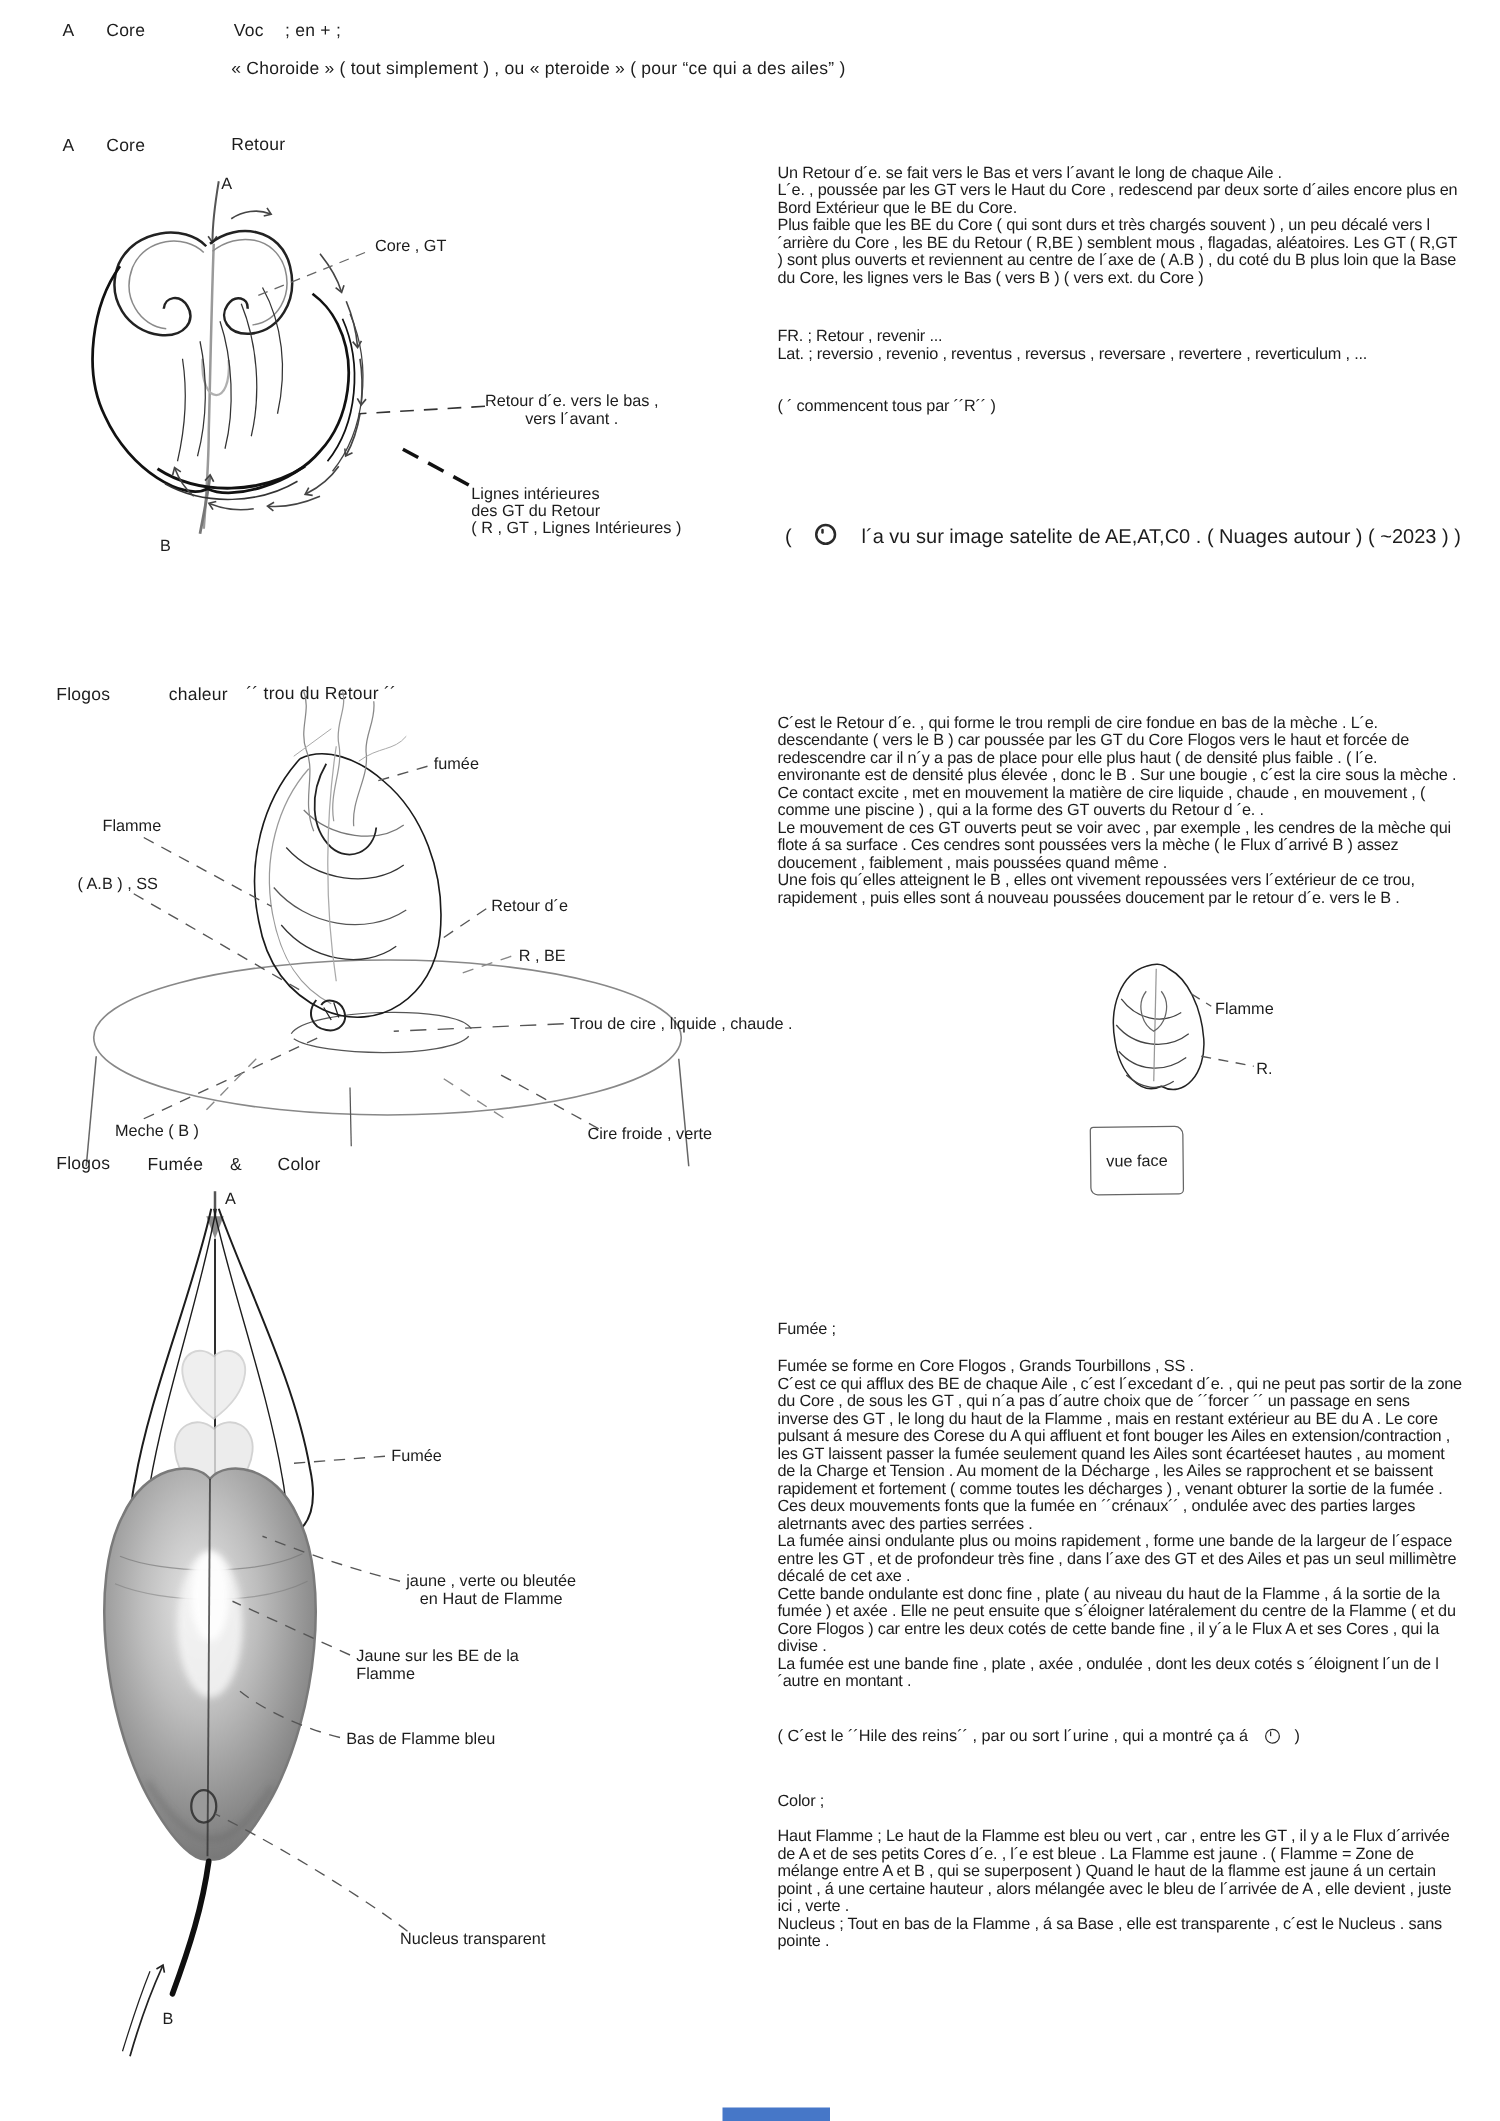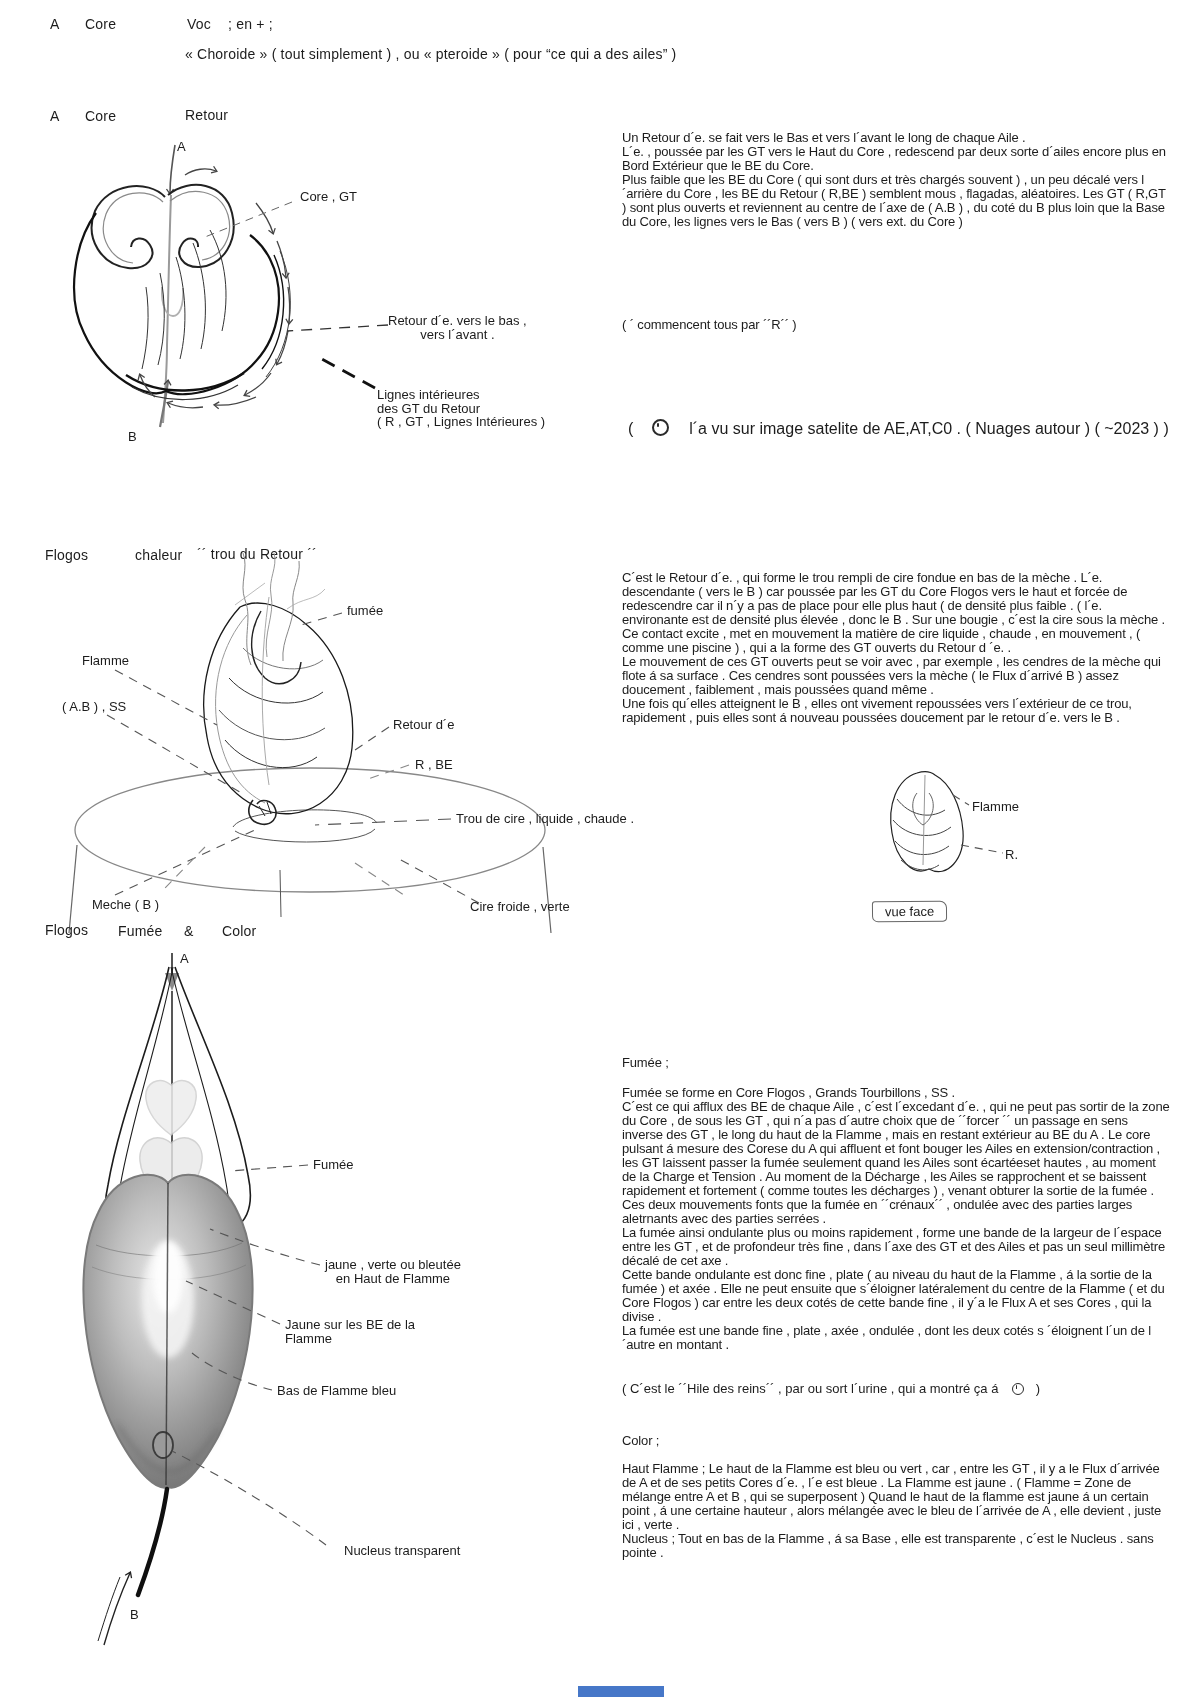--- a/index.html
+++ b/index.html
@@ -10,21 +10,21 @@
   .body{font-size:13px;line-height:14px;width:548px;letter-spacing:-0.15px;}
   .lbl{font-size:13px;line-height:13.5px;}
   .ctr{text-align:center;}
   .icon-circle{display:inline-block;width:13px;height:13px;border:2px solid #2a2a2a;
      border-radius:50%;position:relative;vertical-align:-2px;}
   .icon-circle::after{content:"";position:absolute;left:3.5px;top:1.5px;width:1.6px;height:4.5px;
      background:#2a2a2a;border-radius:1px;}
   .icon-circle.sm{width:10px;height:10px;border-width:1.6px;}
   .icon-circle.sm::after{left:2.8px;top:1px;width:1.4px;height:3.6px;}
   .vue-box{position:absolute;border:1.3px solid #666;border-radius:3px 7px 4px 6px;
-     padding:2px 12px;font-size:13px;transform:rotate(-.6deg);}
+     padding:19px 12px;font-size:13px;transform:rotate(-.6deg);}
   svg{position:absolute;overflow:visible;}
   .inline-row{position:absolute;font-size:16px;white-space:nowrap;}
 </style>
 </head>
 <body>
 
 <div class="page">
 
   <div class="t hdr" style="left:50px;top:16px">A</div>
   <div class="t hdr" style="left:85px;top:16px">Core</div>
@@ -93,20 +93,22 @@
   <div class="t lbl" style="left:300px;top:190px">Core , GT</div>
   <div class="t lbl ctr" style="left:388px;top:314px">Retour d´e. vers le bas ,
 vers l´avant .</div>
   <div class="t lbl" style="left:377px;top:388px">Lignes intérieures
 des GT du Retour
 ( R , GT , Lignes Intérieures )</div>
 
   <div class="t body" style="left:622px;top:131px">Un Retour d´e. se fait vers le Bas et vers l´avant le long de chaque Aile .
 L´e. , poussée par les GT vers le Haut du Core , redescend par deux sorte d´ailes encore plus en Bord Extérieur que le BE du Core.
 Plus faible que les BE du Core ( qui sont durs et très chargés souvent ) , un peu décalé vers l´arrière du Core , les BE du Retour ( R,BE ) semblent mous , flagadas, aléatoires. Les GT ( R,GT ) sont plus ouverts et reviennent au centre de l´axe de ( A.B ) , du coté du B plus loin que la Base du Core, les lignes vers le Bas ( vers B ) ( vers ext. du Core )</div>
+  <div class="t body" style="left:622px;top:262px">FR. ; Retour , revenir ...
+Lat. ; reversio , revenio , reventus , reversus , reversare , revertere , reverticulum , ...</div>
   <div class="t body" style="left:622px;top:318px">( ´ commencent tous par ´´R´´ )</div>
 
   <div class="inline-row" style="left:628px;top:419px">
     <span>(</span>
     <span class="icon-circle" style="margin:0 16px 0 14px"></span>
     <span>l´a vu sur image satelite de AE,AT,C0 . ( Nuages autour )  ( ~2023 )  )</span>
   </div>
 
   <div class="t hdr" style="left:45px;top:547px">Flogos</div>
   <div class="t hdr" style="left:135px;top:547px">chaleur</div>
@@ -249,21 +251,21 @@
   </svg>
 
   <div class="t lbl" style="left:180px;top:952px">A</div>
   <div class="t lbl" style="left:130px;top:1608px">B</div>
   <div class="t lbl" style="left:313px;top:1158px">Fumée</div>
   <div class="t lbl ctr" style="left:325px;top:1258px">jaune , verte ou bleutée
 en Haut de Flamme</div>
   <div class="t lbl" style="left:285px;top:1318px">Jaune sur les BE de la
 Flamme</div>
   <div class="t lbl" style="left:277px;top:1384px">Bas de Flamme bleu</div>
-  <div class="t lbl" style="left:344px;top:1544px">Nucleus transparent</div>
+  <div class="t lbl" style="left:320px;top:1544px">Nucleus transparent</div>
 
   <div class="t body" style="left:622px;top:1056px">Fumée ;</div>
   <div class="t body" style="left:622px;top:1086px">Fumée se forme en Core Flogos , Grands Tourbillons , SS .
 C´est ce qui afflux des BE de chaque Aile , c´est l´excedant d´e. , qui ne peut pas sortir de la zone du Core , de sous les GT , qui n´a pas d´autre choix que de ´´forcer ´´ un passage en sens inverse des GT , le long du haut de la Flamme , mais en restant extérieur au BE du A . Le core pulsant á mesure des Corese du A qui affluent et font bouger les Ailes en extension/contraction , les GT laissent passer la fumée seulement quand les Ailes sont écartéeset hautes , au moment de la Charge et Tension . Au moment de la Décharge , les Ailes se rapprochent et se baissent rapidement et fortement ( comme toutes les décharges ) , venant obturer la sortie de la fumée .
 Ces deux mouvements fonts que la fumée en ´´crénaux´´ , ondulée avec des parties larges aletrnants avec des parties serrées .
 La fumée ainsi ondulante plus ou moins rapidement , forme une bande de la largeur de l´espace entre les GT , et de profondeur très fine , dans l´axe des GT et des Ailes et pas un seul millimètre décalé de cet axe .
 Cette bande ondulante est donc fine , plate ( au niveau du haut de la Flamme , á la sortie de la fumée ) et axée . Elle ne peut ensuite que s´éloigner latéralement du centre de la Flamme ( et du Core Flogos ) car entre les deux cotés de cette bande fine , il y´a le Flux A et ses Cores , qui la divise .
 La fumée est une bande fine , plate , axée , ondulée , dont les deux cotés s ´éloignent l´un de l´autre en montant .</div>
   <div class="inline-row" style="left:622px;top:1381px;font-size:13px">
     <span>( C´est le ´´Hile des reins´´ , par ou sort l´urine ,  qui a montré ça á</span>

